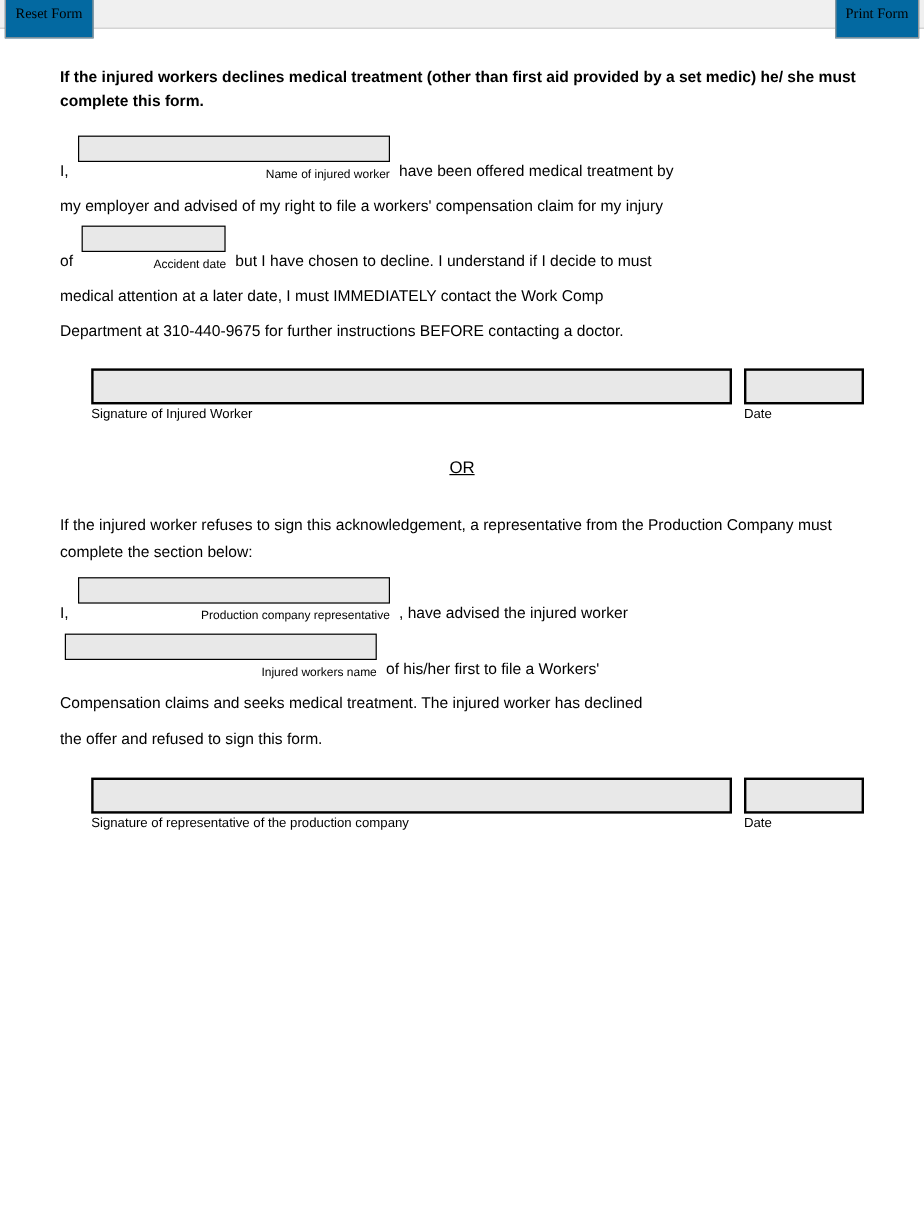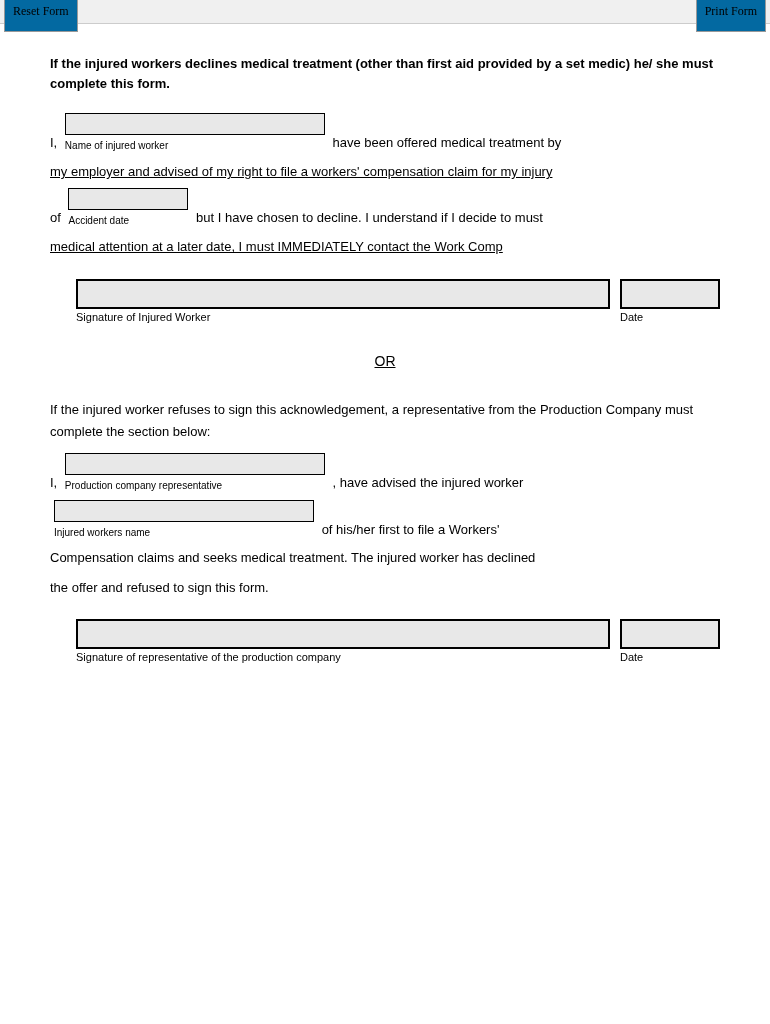--- a/index.html
+++ b/index.html
@@ -61,21 +61,20 @@
     .intro-text {
       font-weight: bold;
       margin-bottom: 20px;
       line-height: 1.5;
     }
 
     
     .form-text {
       line-height: 1.8;
       margin-bottom: 5px;
-      text-decoration: underline;
     }
 
     
     .inline-field {
       display: inline-flex;
       flex-direction: column;
       vertical-align: bottom;
       margin: 0 4px;
     }
 
@@ -85,20 +84,21 @@
       height: 22px;
       padding: 0 4px;
       font-size: 12px;
       outline: none;
     }
 
     .field-label {
       font-size: 10px;
       color: #000;
       margin-top: 1px;
+      text-align: right;
     }
 
     
     .signature-row {
       display: flex;
       align-items: flex-end;
       gap: 10px;
       margin-top: 20px;
       margin-bottom: 5px;
     }
@@ -191,20 +191,21 @@
     <div class="para-line">
       <span>of</span>
       <span class="inline-field">
         <input type="text" style="width: 120px;">
         <span class="field-label">Accident date</span>
       </span>
       <span>but I have chosen to decline.  I understand if I decide to must</span>
     </div>
 
     <p class="form-text">medical attention at a later date, I must IMMEDIATELY contact the Work Comp</p>
+    <p class="form-text" style="margin-bottom: 20px;">Department at 310-440-9675 for further instructions BEFORE contacting a doctor.</p>
 
     <div class="signature-row">
       <div class="sig-field-large">
         <input type="text" style="">
         <span class="sig-label">Signature of Injured Worker</span>
       </div>
       <div class="sig-field-small">
         <input type="text" style="">
         <span class="sig-label">Date</span>
       </div>

